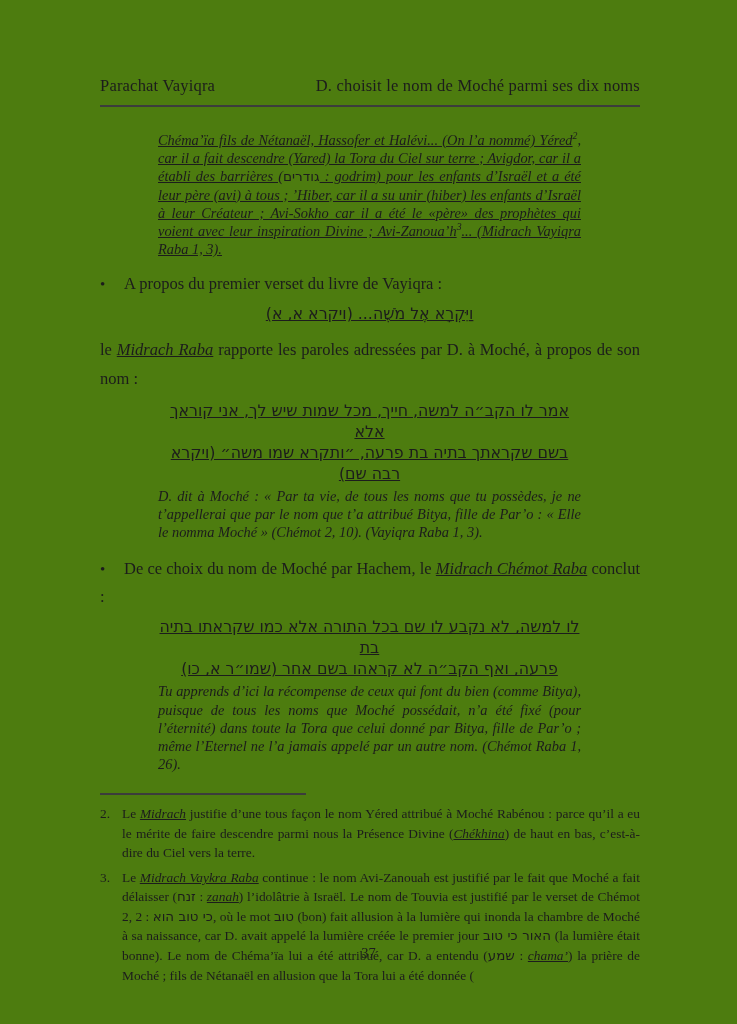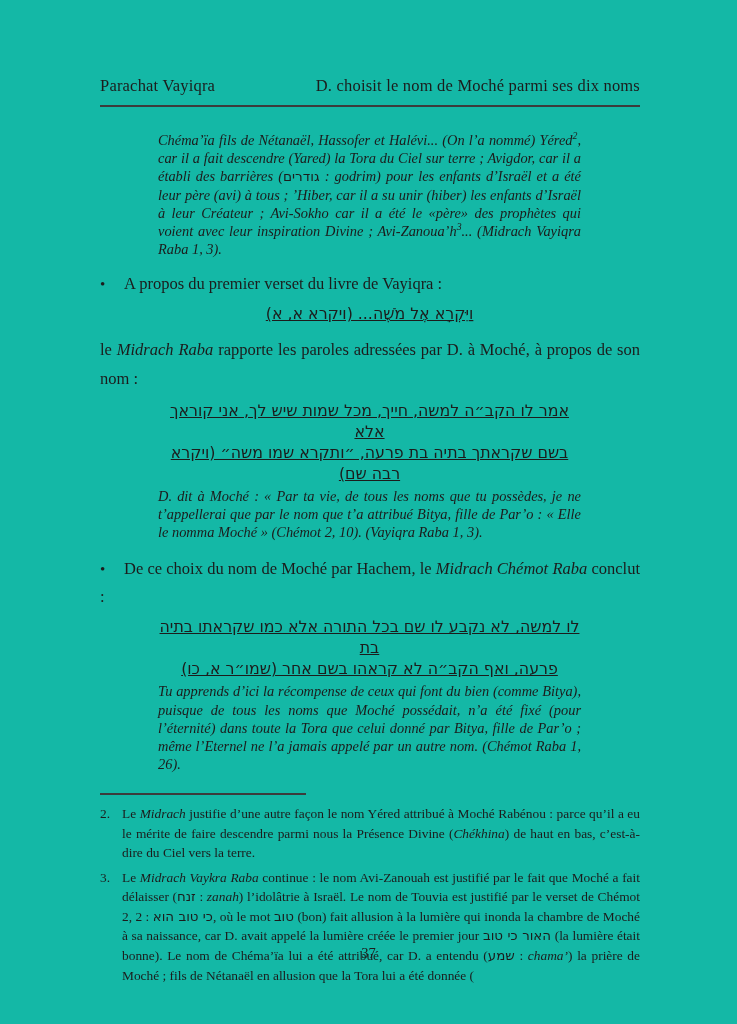--- a/index.html
+++ b/index.html
@@ -1,21 +1,21 @@
 <!DOCTYPE html>
 <html lang="fr"><head>
 <meta charset="utf-8">
 <style>
   html,body{margin:0;padding:0;background:#ffffff;}
   .page{
     position:relative;
     width:737px;height:1024px;
     box-sizing:border-box;
     padding:76px 97px 0 100px;
-    background:#14b8a6;
+    background:#4d7c0f;
     color:#1c1c1c;
     font-family:"Liberation Serif","DejaVu Serif",serif;
     overflow:hidden;
   }
   .hdr{
     display:flex;justify-content:space-between;align-items:baseline;
     font-size:16.5px;letter-spacing:.2px;
     padding-bottom:9px;border-bottom:2px solid #3c3c3c;
     margin-bottom:24px;
   }
@@ -51,21 +51,21 @@
     margin:20px 0 9px 0;
   }
   .fn{
     position:relative;
     font-size:13.4px;line-height:1.46;
     text-align:justify;
     padding-left:22px;
     margin-bottom:5px;
   }
   .fn .fn-num{position:absolute;left:0;top:0;}
-  .fn .i, .i{font-style:italic;}
+  .fn .i, .i{font-style:italic;text-decoration:underline;}
   .fn .he{font-size:100%;}
   .pageno{
     position:absolute;left:0;right:0;bottom:62px;
     text-align:center;font-size:14.5px;
   }
 </style>
 </head>
 <body>
 
 <div class="page">
@@ -98,21 +98,21 @@
       <div class="he-line" dir="rtl">לו למשה, לא נקבע לו שם בכל התורה אלא כמו שקראתו בתיה בת</div>
       <div class="he-line" dir="rtl">פרעה, ואף הקב״ה לא קראהו בשם אחר (שמו״ר א, כו)</div>
     </div>
 
   <div class="quote trans">Tu apprends d’ici la récompense de ceux qui font du bien (comme Bitya), puisque de tous les noms que Moché possédait, n’a été fixé (pour l’éternité) dans toute la Tora que celui donné par Bitya, fille de Par’o ; même l’Eternel ne l’a jamais appelé par un autre nom. (Chémot Raba 1, 26).</div>
 
   <hr class="fn-sep">
 
   <div class="fn">
     <span class="fn-num">2.</span>
-    <span><span>Le </span><span class="i">Midrach</span><span> justifie d’une autre façon le nom Yéred attribué à Moché Rabénou : parce qu’il a eu le mérite de faire descendre parmi nous la Présence Divine (</span><span class="i">Chékhina</span><span>) de haut en bas, c’est-à-dire du Ciel vers la terre.</span></span>
+    <span><span>Le </span><span class="i">Midrach</span><span> justifie d’une tous façon le nom Yéred attribué à Moché Rabénou : parce qu’il a eu le mérite de faire descendre parmi nous la Présence Divine (</span><span class="i">Chékhina</span><span>) de haut en bas, c’est-à-dire du Ciel vers la terre.</span></span>
   </div>
 
   <div class="fn">
     <span class="fn-num">3.</span>
     <span><span>Le </span><span class="i">Midrach Vaykra Raba</span><span> continue : le nom Avi-Zanouah est justifié par le fait que Moché a fait délaisser (</span><span class="he">זנח</span><span> : </span><span class="i">zanah</span><span>) l’idolâtrie à Israël. Le nom de Touvia est justifié par le verset de Chémot 2, 2 : </span><span class="he">כי טוב הוא</span><span>, où le mot </span><span class="he">טוב</span><span> (bon) fait allusion à la lumière qui inonda la chambre de Moché à sa naissance, car D. avait appelé la lumière créée le premier jour </span><span class="he">האור כי טוב</span><span> (la lumière était bonne). Le nom de Chéma’ïa lui a été attribué, car D. a entendu (</span><span class="he">שמע</span><span> : </span><span class="i">chama’</span><span>) la prière de Moché ; fils de Nétanaël en allusion que la Tora lui a été donnée (</span></span>
   </div>
 
   <div class="pageno">37</div>
 
 </div>

